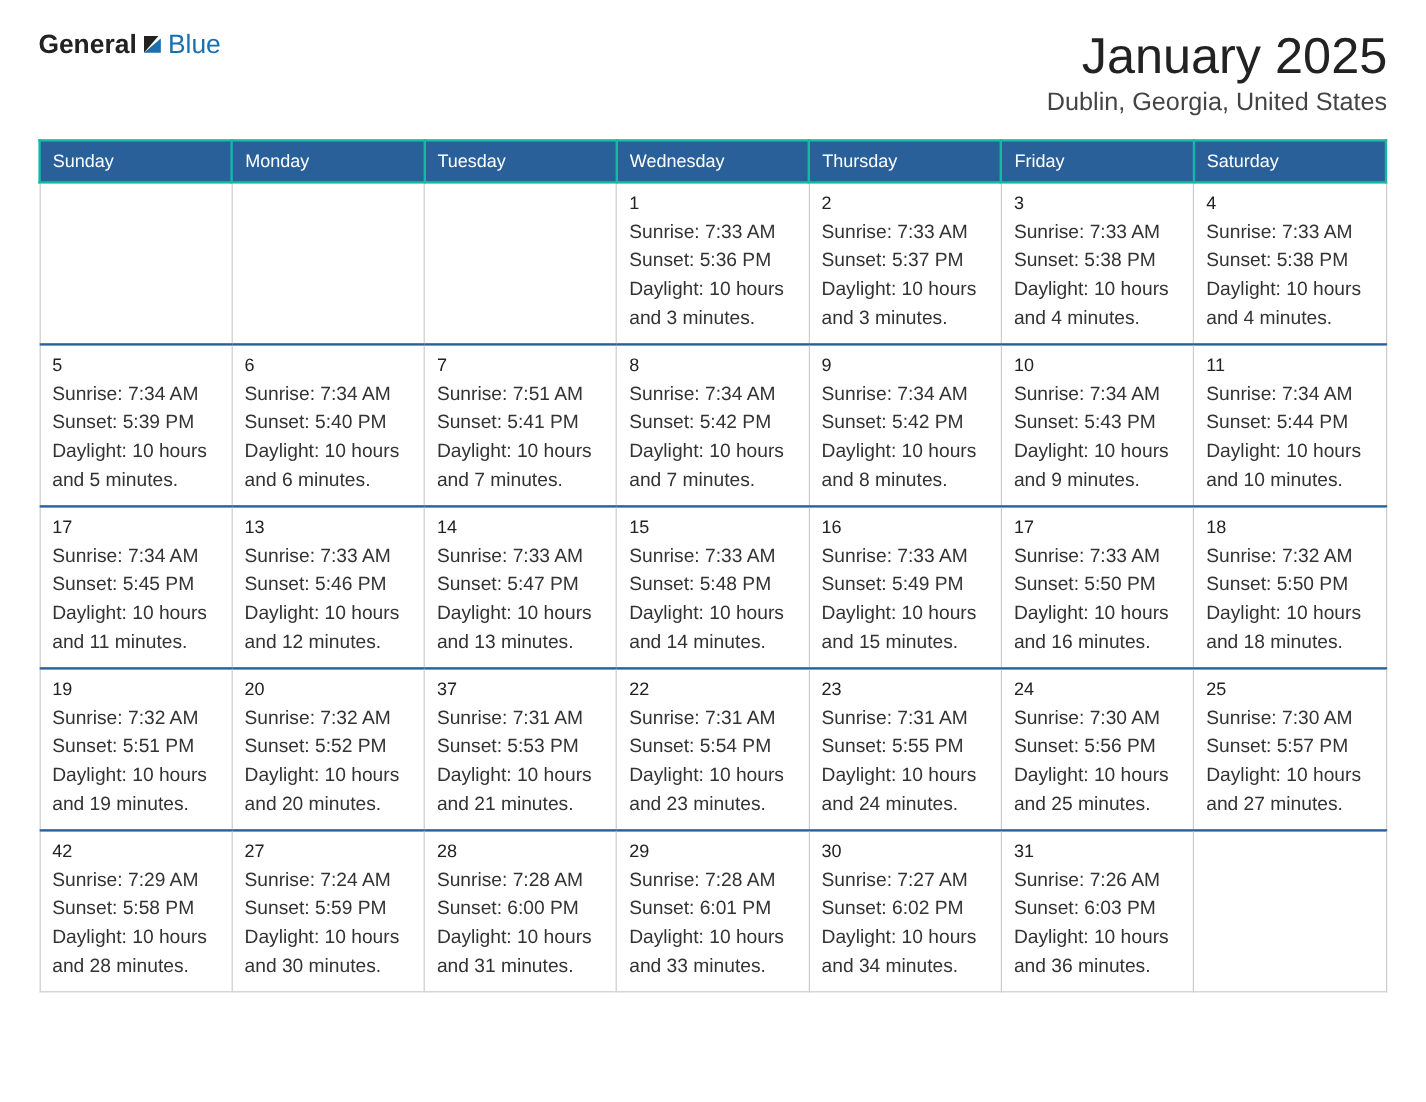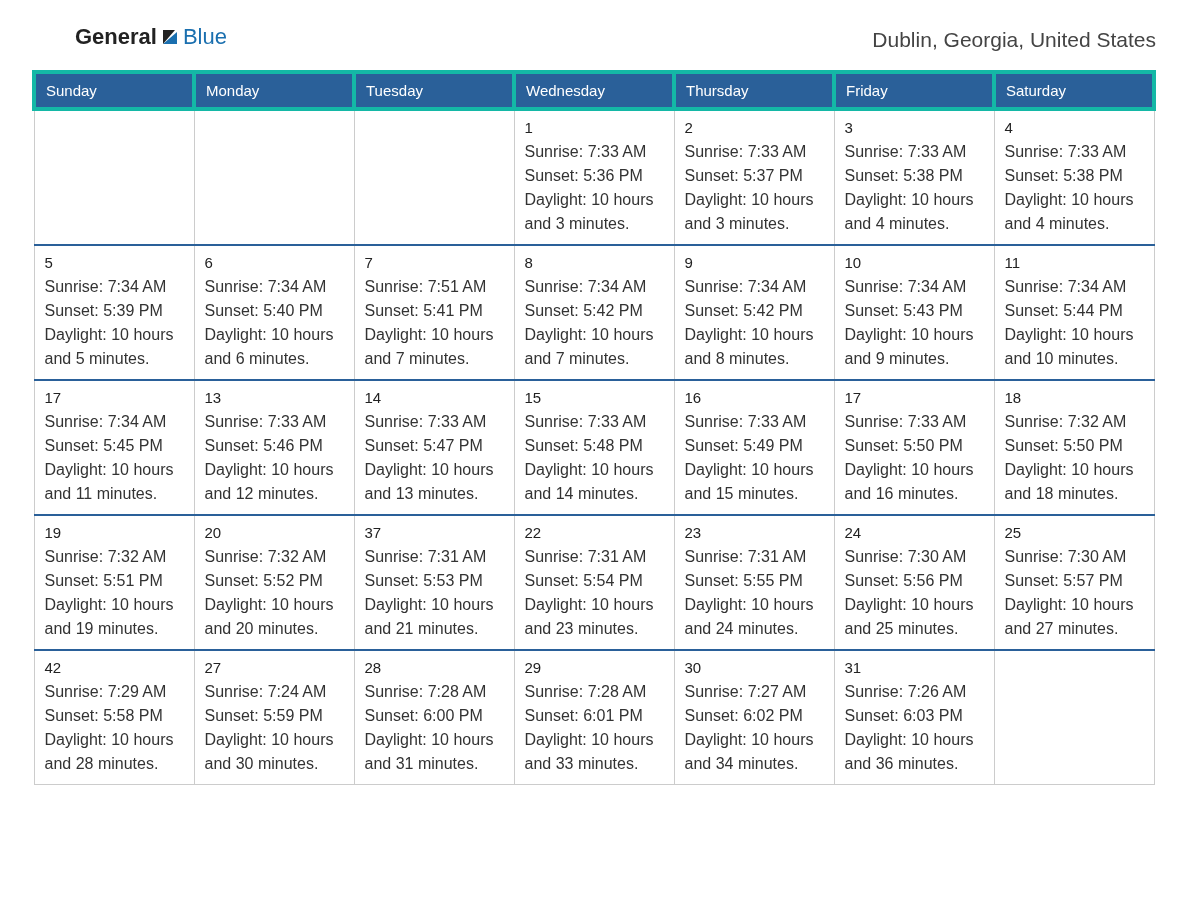--- a/index.html
+++ b/index.html
@@ -13,21 +13,20 @@
     .header {
       display: flex;
       justify-content: space-between;
       align-items: flex-start;
       margin-bottom: 18px;
     }
     .logo {
       display: flex;
       align-items: center;
       gap: 0;
-      margin-left: 43px;
     }
     .logo-text-general {
       font-size: 22px;
       font-weight: bold;
       color: #222;
     }
     .logo-text-blue {
       font-size: 22px;
       font-weight: normal;
       color: #1a6faf;
@@ -57,21 +56,21 @@
       border-collapse: collapse;
       table-layout: fixed;
     }
     thead tr th {
       background-color: #2a6099;
       color: #fff;
       padding: 8px 10px;
       font-size: 15px;
       font-weight: normal;
       text-align: left;
-      border: 4px solid #14b8a6;
+      border: 2px solid #14b8a6;
     }
     tbody tr td {
       vertical-align: top;
       padding: 8px 10px;
       border: 1px solid #ccc;
       font-size: 12.5px;
       color: #222;
       min-height: 90px;
       height: 110px;
     }
@@ -101,20 +100,21 @@
   <div class="logo">
     <span class="logo-text-general">General</span>
 
     <svg class="logo-icon" viewBox="0 0 22 22" xmlns="http://www.w3.org/2000/svg">
       <polygon points="4,18 18,18 18,6" fill="#1a6faf"></polygon>
       <polygon points="4,4 4,18 16,4" fill="#222"></polygon>
     </svg>
     <span class="logo-text-blue">Blue</span>
   </div>
   <div class="title-block">
+    <div class="calendar-title">January 2025</div>
     <div class="calendar-subtitle">Dublin, Georgia, United States</div>
   </div>
 </div>
 
 <table>
   <thead>
     <tr>
     <th>Sunday</th>
         <th>Monday</th>
         <th>Tuesday</th>

